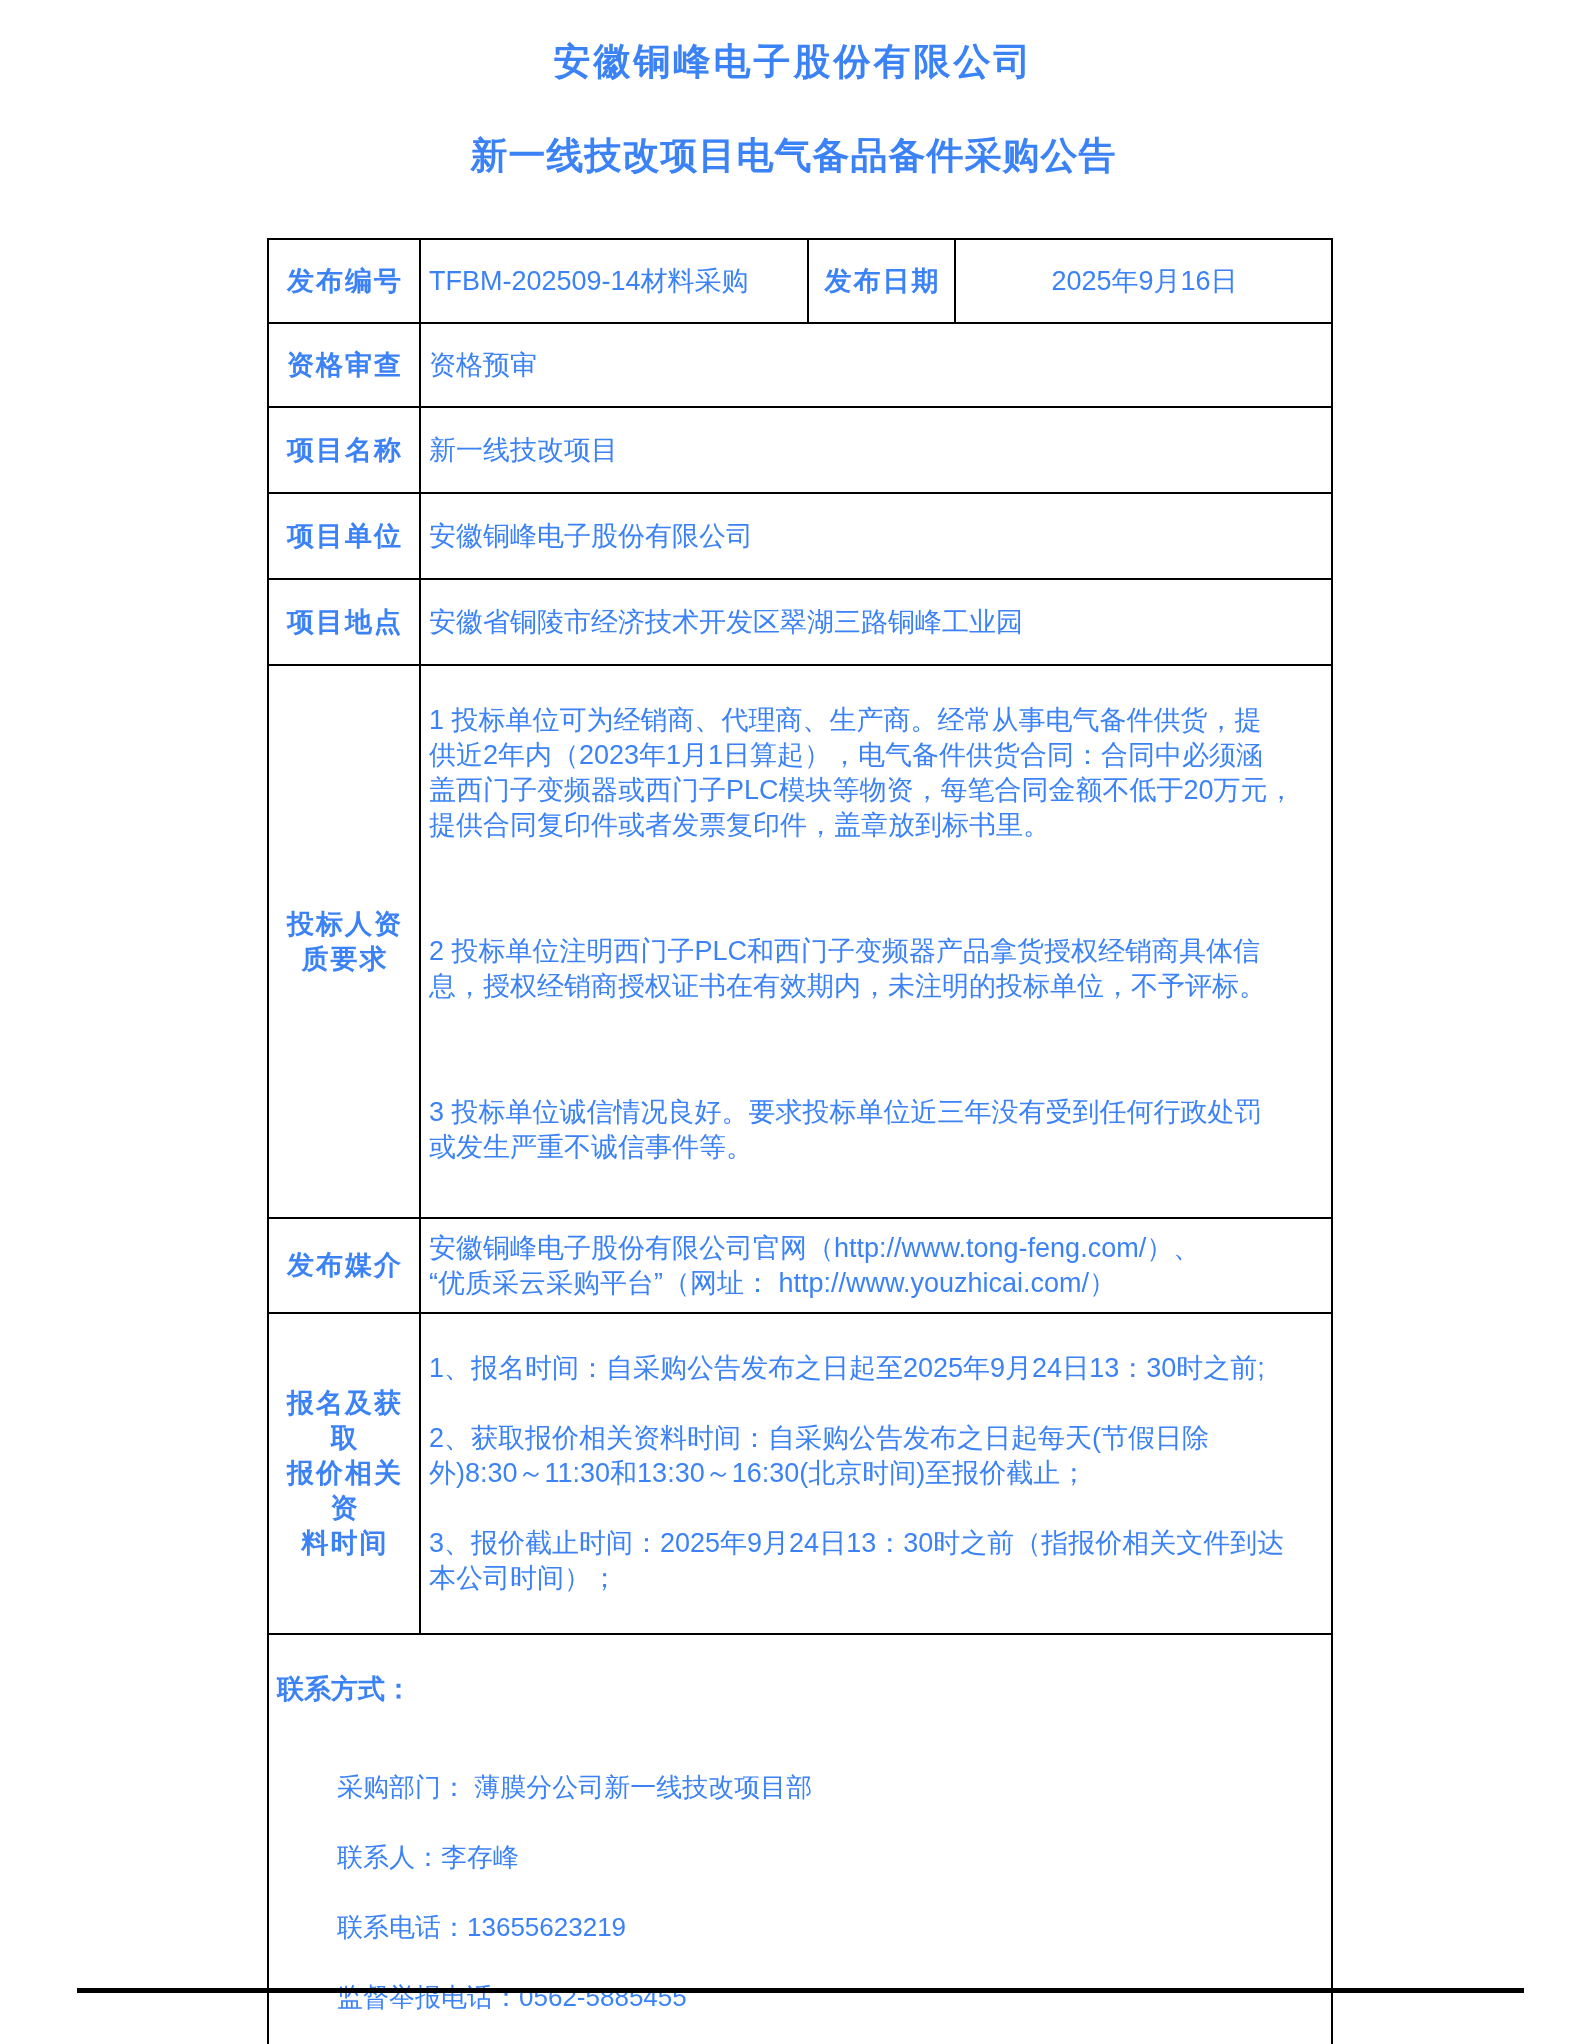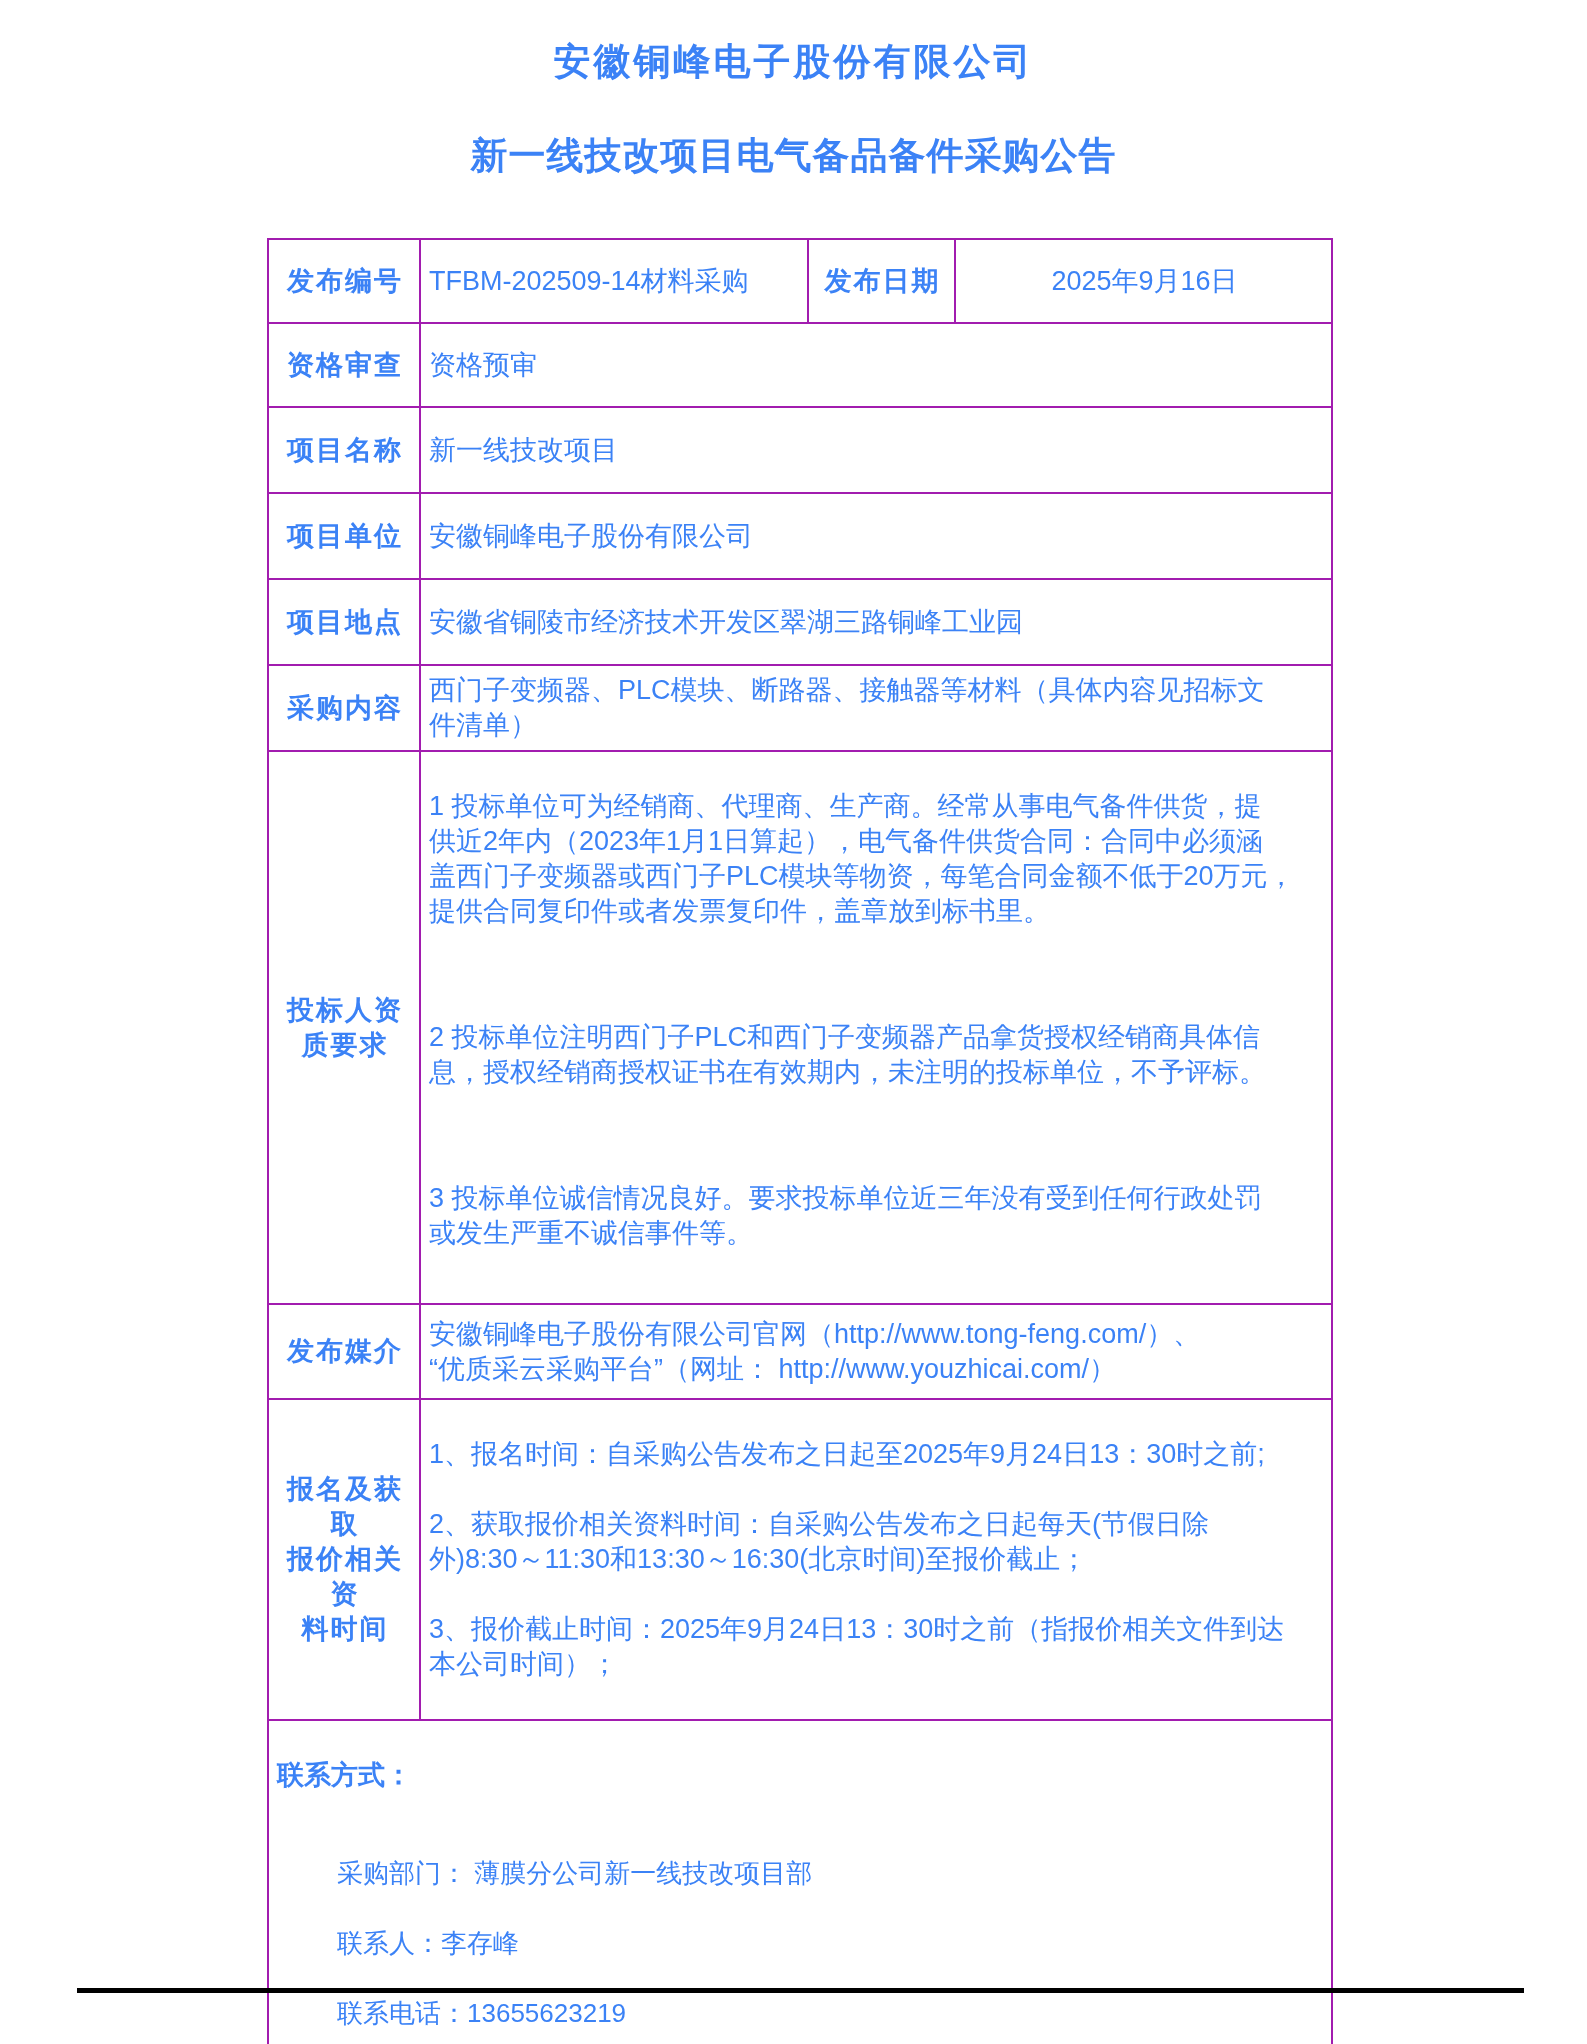--- a/index.html
+++ b/index.html
@@ -18,21 +18,21 @@
   }
   .doc-title.main { top:42px; letter-spacing:3px; }
   .doc-title.sub  { top:136px; letter-spacing:1px; }
 
   table.notice {
     position:absolute; left:267px; top:238px;
     width:1064px;
     border-collapse:collapse; table-layout:fixed;
   }
   table.notice td {
-    border:2px solid #a21caf;
+    border:2px solid #000000;
     font-size:27px; line-height:35px;
     padding:2px 6px 2px 8px;
     vertical-align:middle;
     white-space:pre-line;
     overflow:hidden;
   }
   td.label {
     font-weight:bold; text-align:center;
     font-size:26px; letter-spacing:2px;
     line-height:46px; padding:0 2px;
@@ -93,25 +93,20 @@
     <tr style="height:86px">
       <td class="label">项目单位</td>
       <td colspan="3">安徽铜峰电子股份有限公司</td>
     </tr>
 
     <tr style="height:86px">
       <td class="label">项目地点</td>
       <td colspan="3">安徽省铜陵市经济技术开发区翠湖三路铜峰工业园</td>
     </tr>
 
-    <tr style="height:86px">
-      <td class="label">采购内容</td>
-      <td colspan="3">西门子变频器、PLC模块、断路器、接触器等材料（具体内容见招标文
-件清单）</td>
-    </tr>
 
     <tr style="height:532px">
       <td class="label">投标人资
 质要求</td>
       <td colspan="3" class="qual">
         <div class="para">1 投标单位可为经销商、代理商、生产商。经常从事电气备件供货，提
 供近2年内（2023年1月1日算起），电气备件供货合同：合同中必须涵
 盖西门子变频器或西门子PLC模块等物资，每笔合同金额不低于20万元，
 提供合同复印件或者发票复印件，盖章放到标书里。</div>
         <div class="para">2 投标单位注明西门子PLC和西门子变频器产品拿货授权经销商具体信

